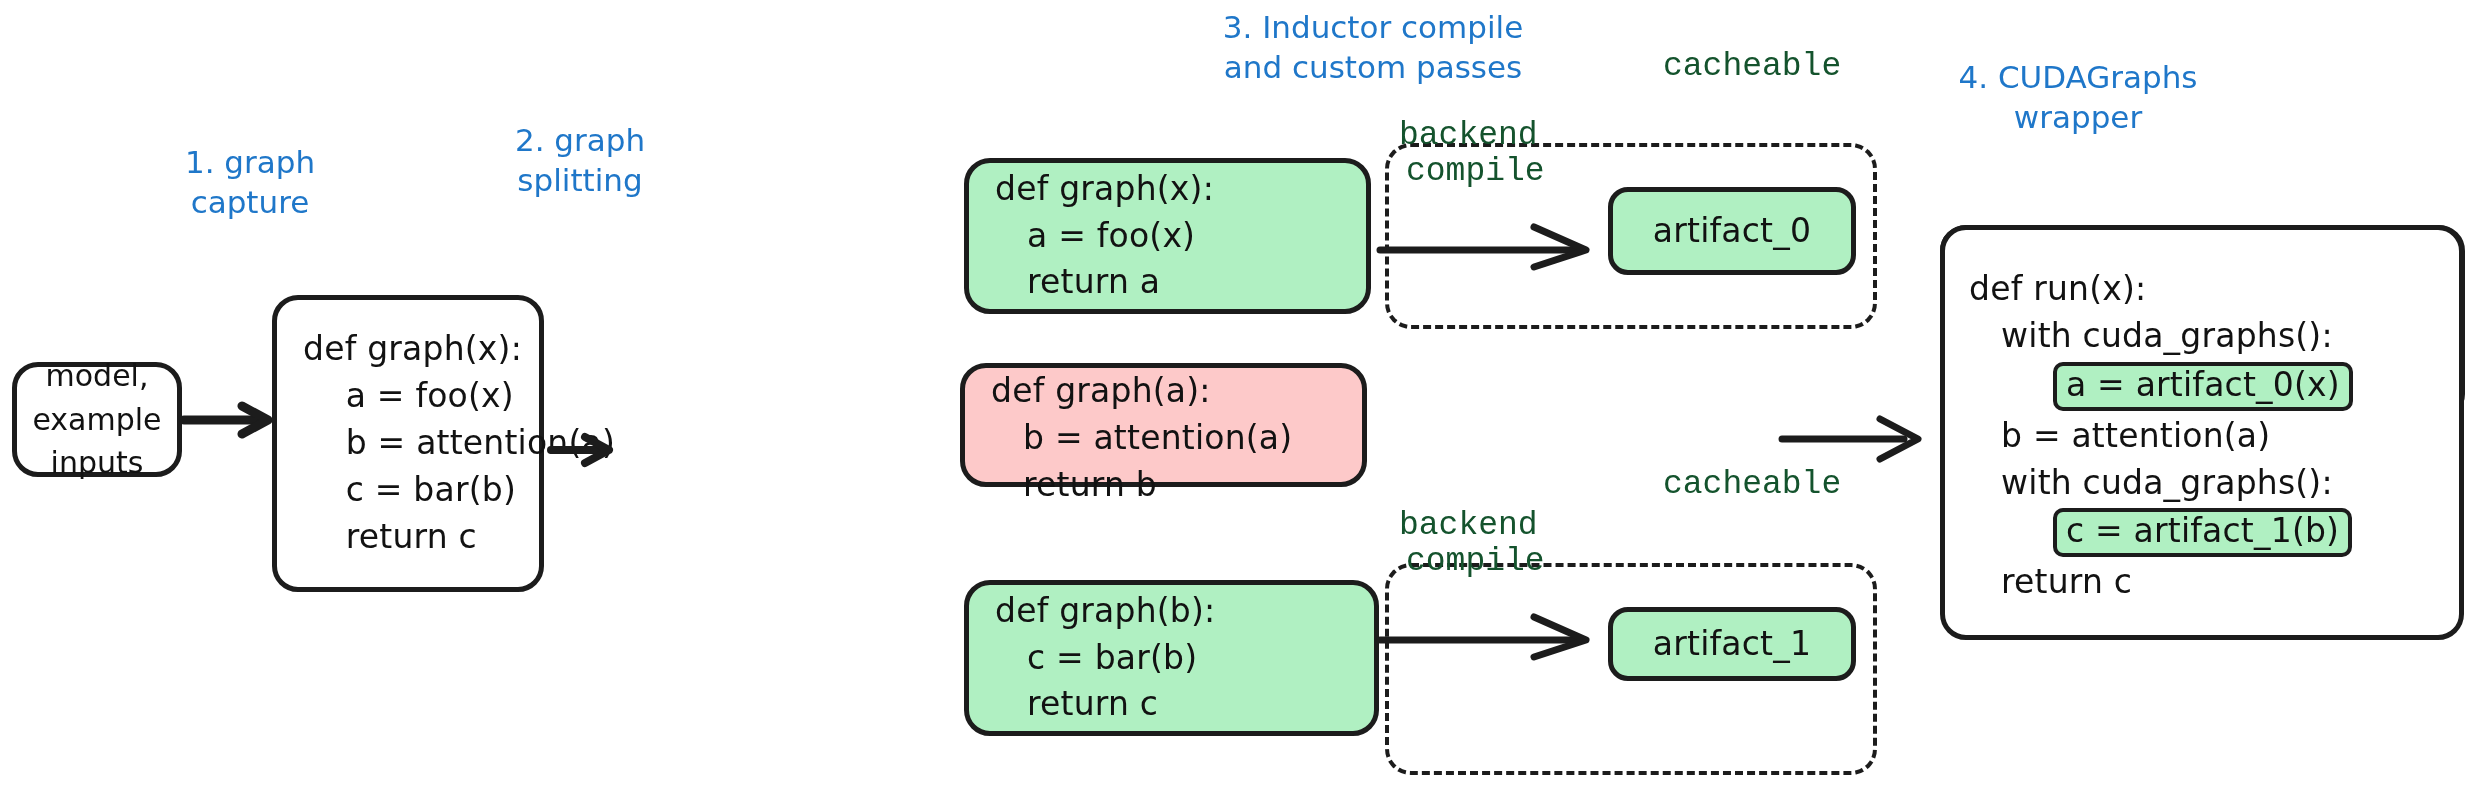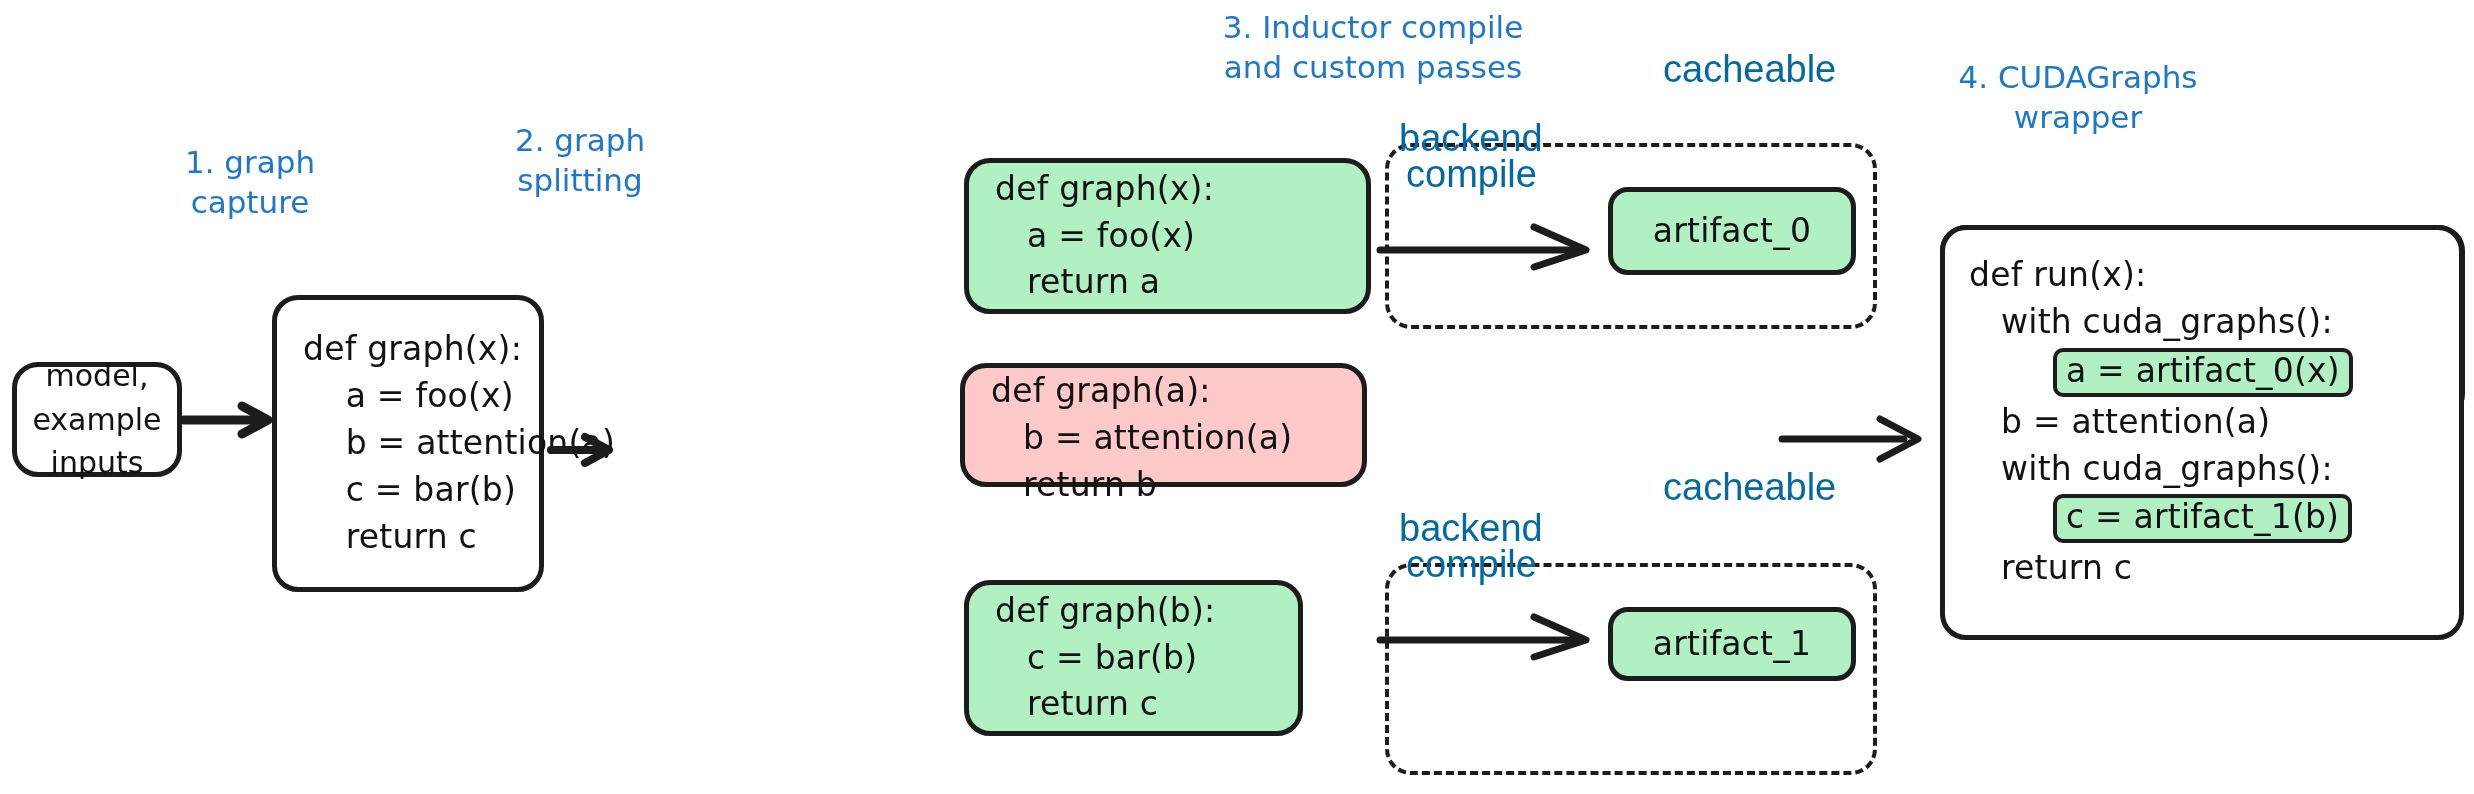--- a/index.html
+++ b/index.html
@@ -63,23 +63,23 @@
     font-family: "DejaVu Sans", sans-serif;
     font-size: 31px;
     line-height: 1.28;
     text-align: center;
     white-space: pre-line;
     font-weight: 500;
   }
 
   .plain-label {
     position: absolute;
-    color: #0369a1;
-    font-family: Liberation Sans, sans-serif;
-    font-size: 38px;
+    color: #14532d;
+    font-family: Liberation Mono, monospace;
+    font-size: 33px;
     white-space: pre;
   }
 
   .dashed-group {
     position: absolute;
     box-sizing: border-box;
     border: 4px dashed #1c1c1c;
     border-radius: 26px;
     background: transparent;
   }
@@ -136,21 +136,21 @@
     <div class="code code-pad">   a = foo(x)</div>
     <div class="code code-pad">   return a</div>
   </div>
 
   <div class="node pink" style="left:960px; top:363px; width:407px; height:124px;justify-content:space-between;">
     <div class="code code-pad">def graph(a):</div>
     <div class="code code-pad">   b = attention(a)</div>
     <div class="code code-pad">   return b</div>
   </div>
 
-  <div class="node green" style="left:964px; top:580px; width:339px; height:156px;">
+  <div class="node green" style="left:964px; top:580px; width:415px; height:156px;">
     <div class="code code-pad">def graph(b):</div>
     <div class="code code-pad">   c = bar(b)</div>
     <div class="code code-pad">   return c</div>
   </div>
 
   <div class="dashed-group" style="left:1385px; top:143px; width:492px; height:186px;"></div>
   <div class="plain-label" style="left:1663px; top:48px;">cacheable</div>
 
   <svg class="arrow-svg" style="left:1374px; top:205px; width:230px; height:70px;" viewBox="0 0 230 70">
     <path d="M6 45 L200 45" stroke="#1c1c1c" stroke-width="7" fill="none" stroke-linecap="round"></path>
@@ -179,21 +179,21 @@
 
   <svg class="arrow-svg" style="left:1782px; top:409px; width:160px; height:60px;" viewBox="0 0 160 60">
     <path d="M0 30 L122 30" stroke="#1c1c1c" stroke-width="7" fill="none" stroke-linecap="round"></path>
     <path d="M98 10 L136 30 L98 50" stroke="#1c1c1c" stroke-width="7" fill="none" stroke-linecap="round" stroke-linejoin="round"></path>
   </svg>
 
   <div class="node" style="left:1940px; top:225px; width:525px; height:195px; height:195px;
               top:225px; height:195px;"></div>
 
   <div class="node" style="left:1940px; top:225px; width:524px; height:415px; justify-content:flex-start;
-              padding-top:22px;">
+              padding-top:36px;">
     <div class="code" style="padding:0 0 0 24px;">def run(x):</div>
     <div class="code" style="padding:0 0 0 24px;">   with cuda_graphs():</div>
     <div style="padding:2px 0 2px 108px;">
       <span class="code hl">a = artifact_0(x)</span>
     </div>
     <div class="code" style="padding:0 0 0 24px;">   b = attention(a)</div>
     <div class="code" style="padding:0 0 0 24px;">   with cuda_graphs():</div>
     <div style="padding:2px 0 2px 108px;">
       <span class="code hl">c = artifact_1(b)</span>
     </div>

